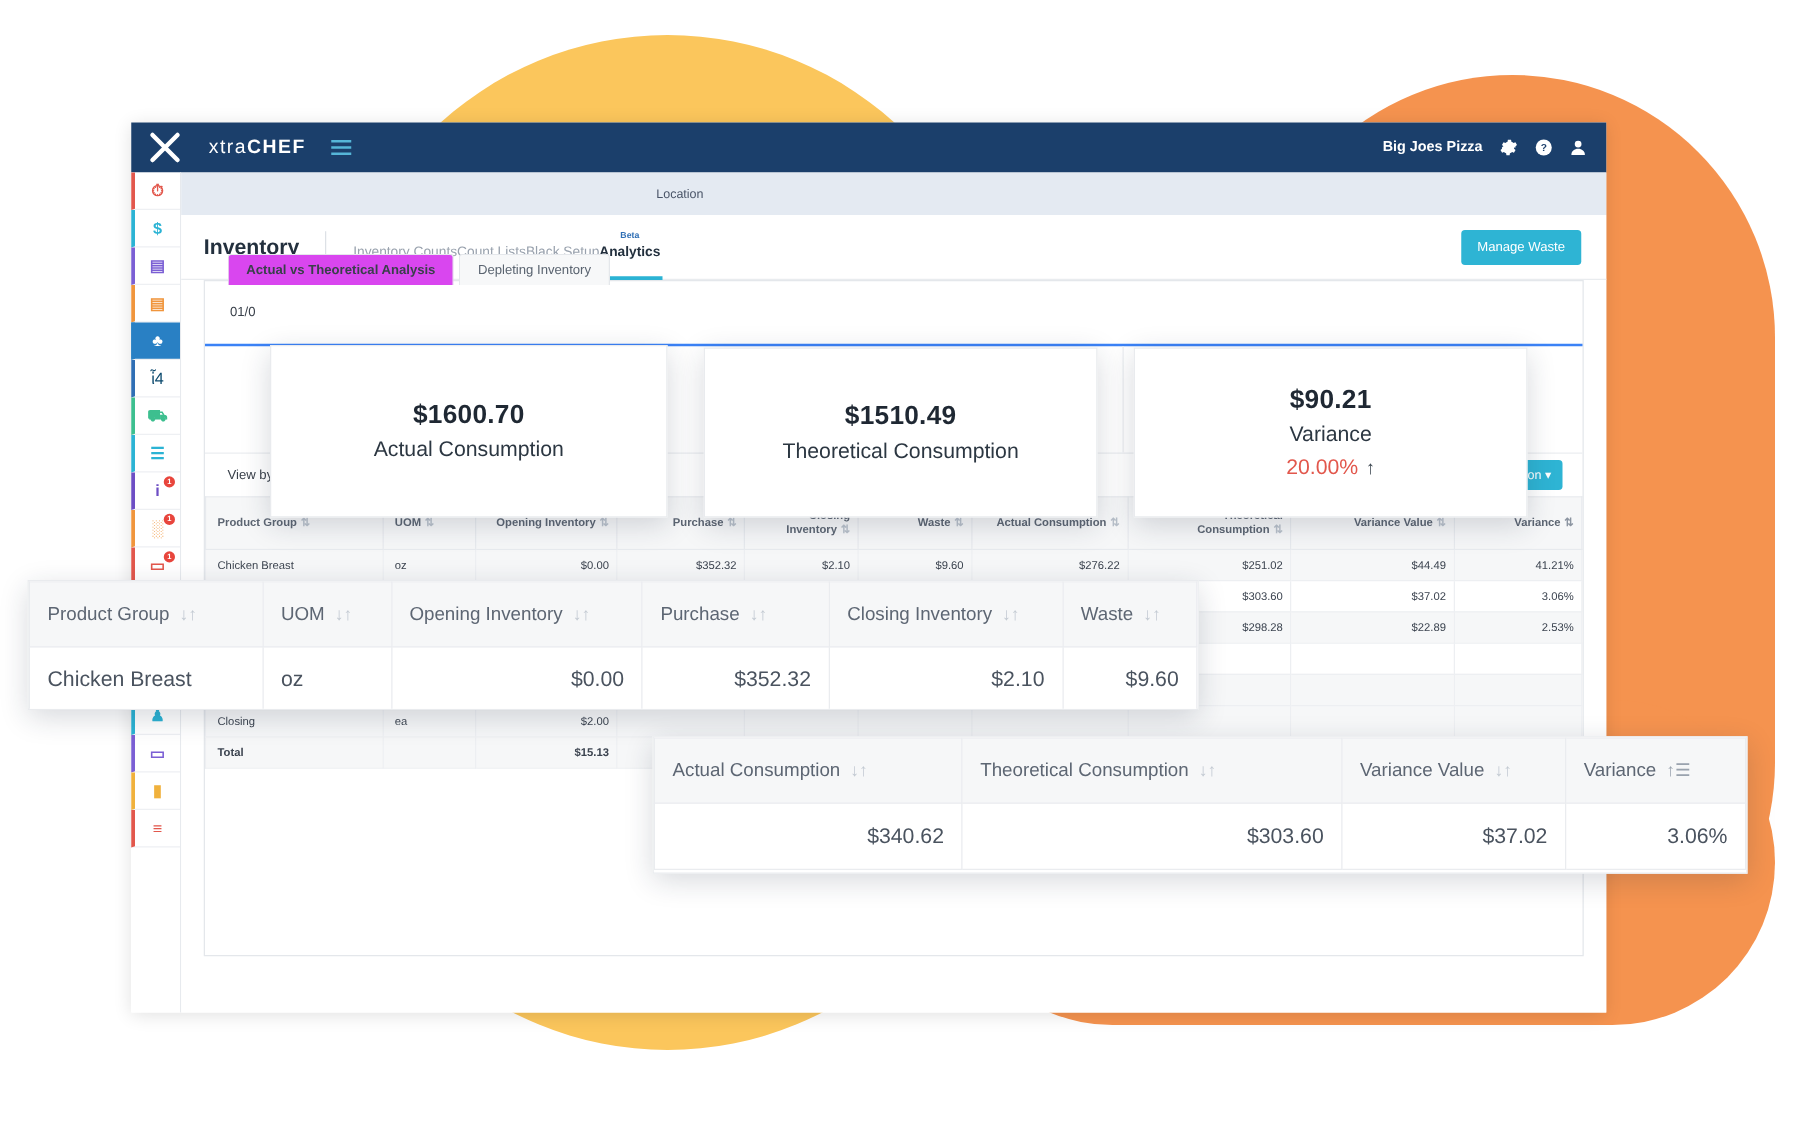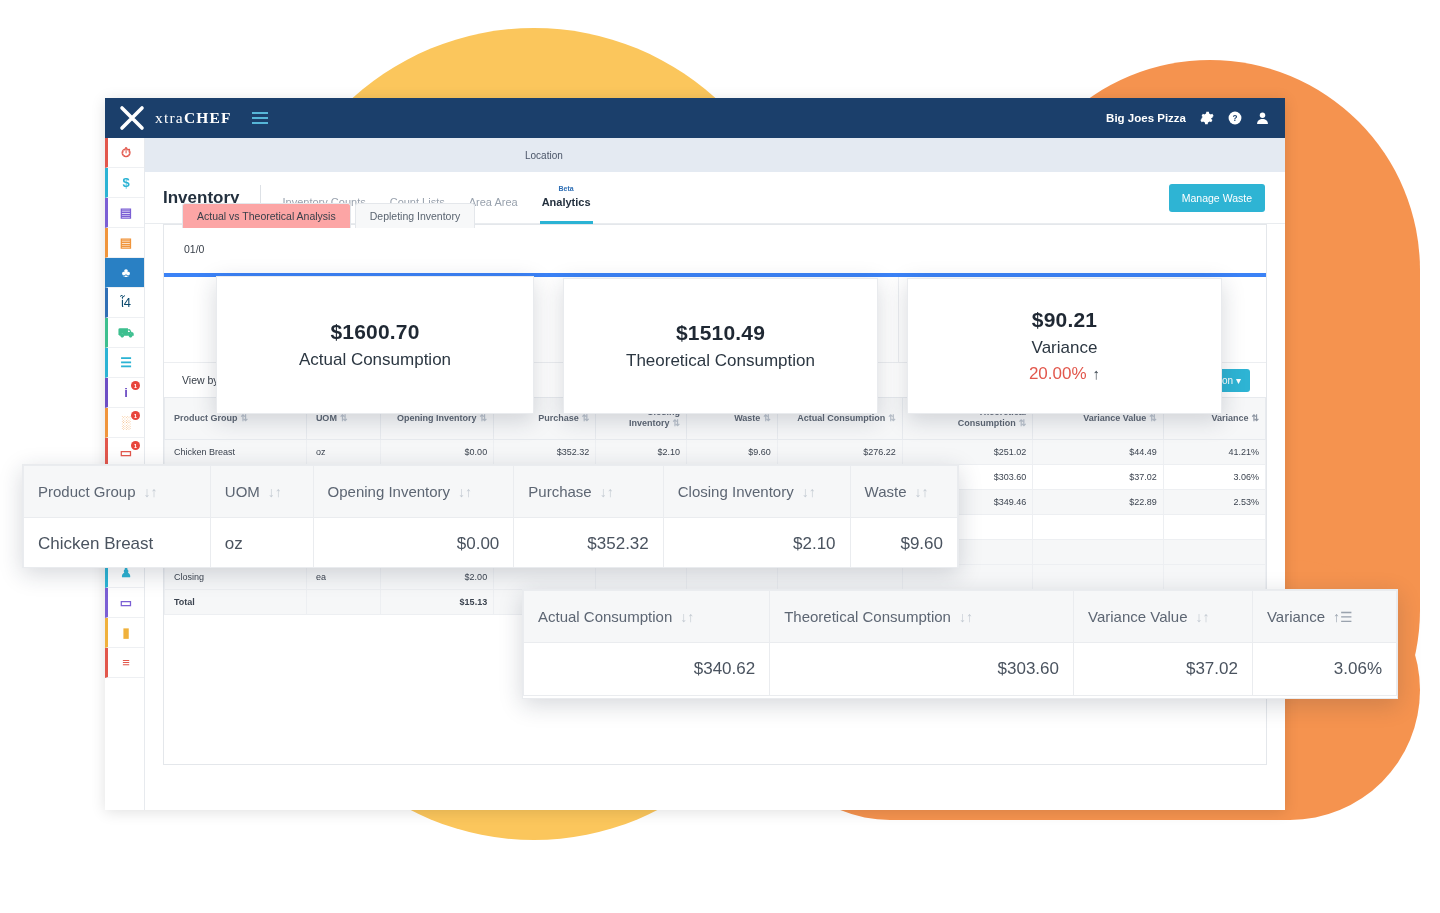--- a/index.html
+++ b/index.html
@@ -45,22 +45,22 @@
   .topbar {
     position: absolute; left: 0; top: 0; width: 100%; height: 40px;
     background: #1b3f6b; display: flex; align-items: center;
   }
   .logo-x {
     margin-left: 14px; width: 26px; height: 26px; color: #fff;
     font-size: 25px; font-weight: bold; line-height: 25px; letter-spacing: -1px;
     font-family: "Liberation Sans", sans-serif;
   }
   .logo-text {
-    margin-left: 10px; color: #fff; font-size: 15.5px;
-    letter-spacing: 1.2px; font-weight: 600; font-family: Liberation Serif, serif;
+    margin-left: 22px; color: #fff; font-size: 15.5px;
+    letter-spacing: 1.2px; font-weight: 600;
   }
   .logo-text .lite { font-weight: 400; }
   .hamburger { margin-left: 20px; display:flex; flex-direction:column; gap:3px; cursor:pointer; }
   .hamburger i { display:block; width:16px; height:2px; background:#56b6d8; }
   .topbar-right {
     margin-left:auto; margin-right: 16px; display:flex; align-items:center; gap:14px;
   }
   .tenant-name { color:#fff; font-size:11.5px; font-weight:700; }
   .ti { color:#fff; display:flex; align-items:center; }
 
@@ -95,21 +95,21 @@
   }
 
   
   .content { position:absolute; left:40px; top:74px; right:0; bottom:0; background:#fff; }
   .page-head {
     height:52px; display:flex; align-items:center; padding:0 20px 0 18px;
     border-bottom:1px solid #e9ecef; position:relative;
   }
   .page-title { font-size:17px; font-weight:700; color:#23303e; }
   .vsep { width:1px; height:26px; background:#dde1e6; margin:0 22px 0 20px; }
-  .navtabs { display:flex; align-items:flex-start; gap:24px; height:52px; }
+  .navtabs { display:flex; align-items:flex-start; height:52px; }
   .navtab {
     font-size:11px; color:#98a1ad; cursor:pointer; position:relative;
     padding-bottom:16px; align-self:flex-end;
   }
   .navtab.active { color:#23303e; font-weight:700; }
   .navtab.active::after {
     content:""; position:absolute; left:-2px; right:-2px; bottom:0;
     height:3px; background:#2bb3d4;
   }
   .beta {
@@ -126,28 +126,28 @@
   .panel {
     position:absolute; left:18px; top:52px; right:18px; bottom:45px;
     border:1px solid #e4e7eb; background:#fff;
   }
   .subtabs { position:absolute; left:18px; top:-22px; display:flex; }
   .subtab {
     font-size:10.5px; color:#5a6470; background:#f7f8f9; border:1px solid #e4e7eb;
     border-bottom:none; padding:6px 14px 6px 14px; cursor:pointer;
     border-radius:3px 3px 0 0; margin-right:4px;
   }
-  .subtab.active { background:#fca5a5; color:#39404a; position:relative; z-index:3; }
+  .subtab.active { background:#d946ef; color:#39404a; position:relative; z-index:3;font-weight:bold; }
   .subtab.active::after{
     content:""; position:absolute; left:0; right:0; bottom:-1px; height:1px; background:#fff;
   }
 
   .daterow {
     height:52px; display:flex; align-items:center; padding-left:20px;
-    border-bottom:4px solid #3b82f6; font-size:10.5px; color:#39404a;
+    border-bottom:2px solid #3b82f6; font-size:10.5px; color:#39404a;
   }
   .kpi-row { height:86px; display:flex; border-bottom:1px solid #eceef1; }
   .kpi-cell { flex:1; border-right:1px solid #eceef1; }
   .kpi-cell:last-child { border-right:none; }
 
   
   .tabletools {
     height:34px; display:flex; align-items:center; padding:0 16px 0 18px; gap:10px;
   }
   .viewby { font-size:10.5px; color:#39404a; }
@@ -323,21 +323,21 @@
     </div>
 
     <div class="content">
 
       <div class="page-head">
         <div class="page-title">Inventory</div>
         <div class="vsep"></div>
         <div class="navtabs" id="navtabs">
             <div class="navtab"><span>Inventory Counts</span></div>
             <div class="navtab"><span>Count Lists</span></div>
-            <div class="navtab"><span>Area Area</span></div>
+            <div class="navtab"><span>Black Setup</span></div>
             <div class="navtab active"><span class="beta">Beta</span><span>Analytics</span></div>
           </div>
         <button class="btn-teal">Manage Waste</button>
       </div>
 
       <div class="panel">
         <div class="subtabs" id="subtabs">
             <div class="subtab active">Actual vs Theoretical Analysis</div>
             <div class="subtab">Depleting Inventory</div>
           </div>
@@ -418,21 +418,21 @@
                 <td>3.06%</td>
               </tr>
               <tr class="alt">
                 <td class="l">Tomato Large</td>
                 <td class="l">lb</td>
                 <td>$0.00</td>
                 <td>$599.40</td>
                 <td>$49.95</td>
                 <td>$0.00</td>
                 <td>$549.45</td>
-                <td>$349.46</td>
+                <td>$298.28</td>
                 <td>$22.89</td>
                 <td>2.53%</td>
               </tr>
               <tr class="">
                 <td class="l">Black Beans</td>
                 <td class="l">lb</td>
                 <td>$0.43</td>
                 <td></td>
                 <td></td>
                 <td></td>

